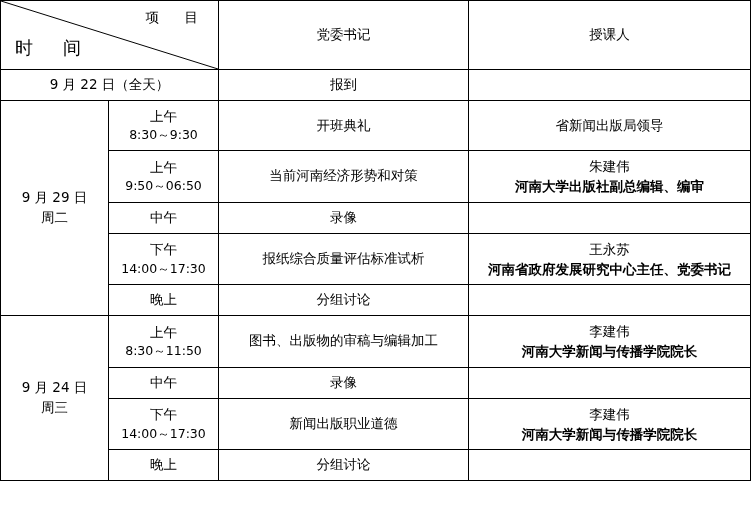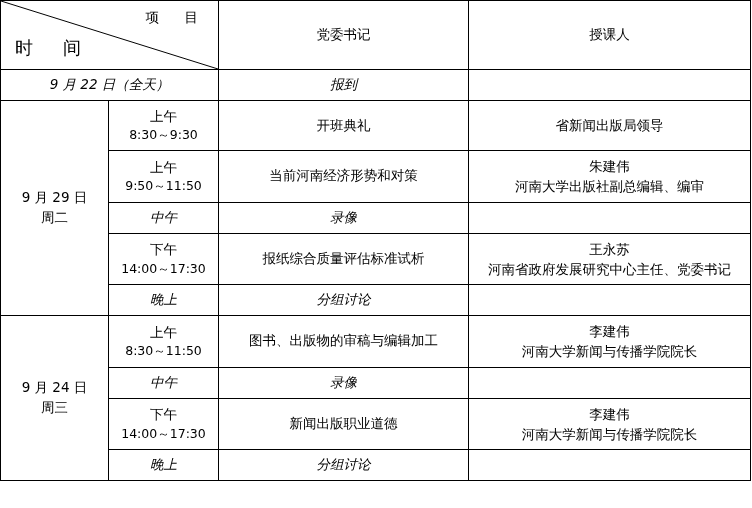--- a/index.html
+++ b/index.html
@@ -78,23 +78,23 @@
     position: absolute;
     left: 14px;
     bottom: 8px;
     font-size: 18px;
     letter-spacing: 6px;
   }
   .hdr-title {
     font-size: 13.5px;
   }
   .row-tall td { height: 44px; }
-  .row-reg td  { height: 30px; font-style: italic; }
+  .row-reg td  { height: 30px; }
   .name-line { display: block; }
-  .desc-line { display: block; }
+  .desc-line { display: block; font-weight: bold; }
 </style>
 </head>
 <body>
 
 <div class="sheet">
   <table class="schedule">
     <colgroup>
       <col class="c-date">
       <col class="c-period">
       <col class="c-topic">
@@ -137,21 +137,21 @@
             <span class="name-line">省新闻出版局领导</span>
             <span class="desc-line"></span>
           </div>
         </td>
       </tr>
 
       <tr class="row-tall">
         <td>
           <div class="cell-inner two-line">
             <span class="name-line">上午</span>
-            <span class="name-line small-sub">9:50～11:50</span>
+            <span class="name-line small-sub">9:50～06:50</span>
           </div>
         </td>
         <td class="pad-l">当前河南经济形势和对策</td>
         <td>
           <div class="cell-inner two-line">
             <span class="name-line">朱建伟</span>
             <span class="desc-line">河南大学出版社副总编辑、编审</span>
           </div>
         </td>
       </tr>

